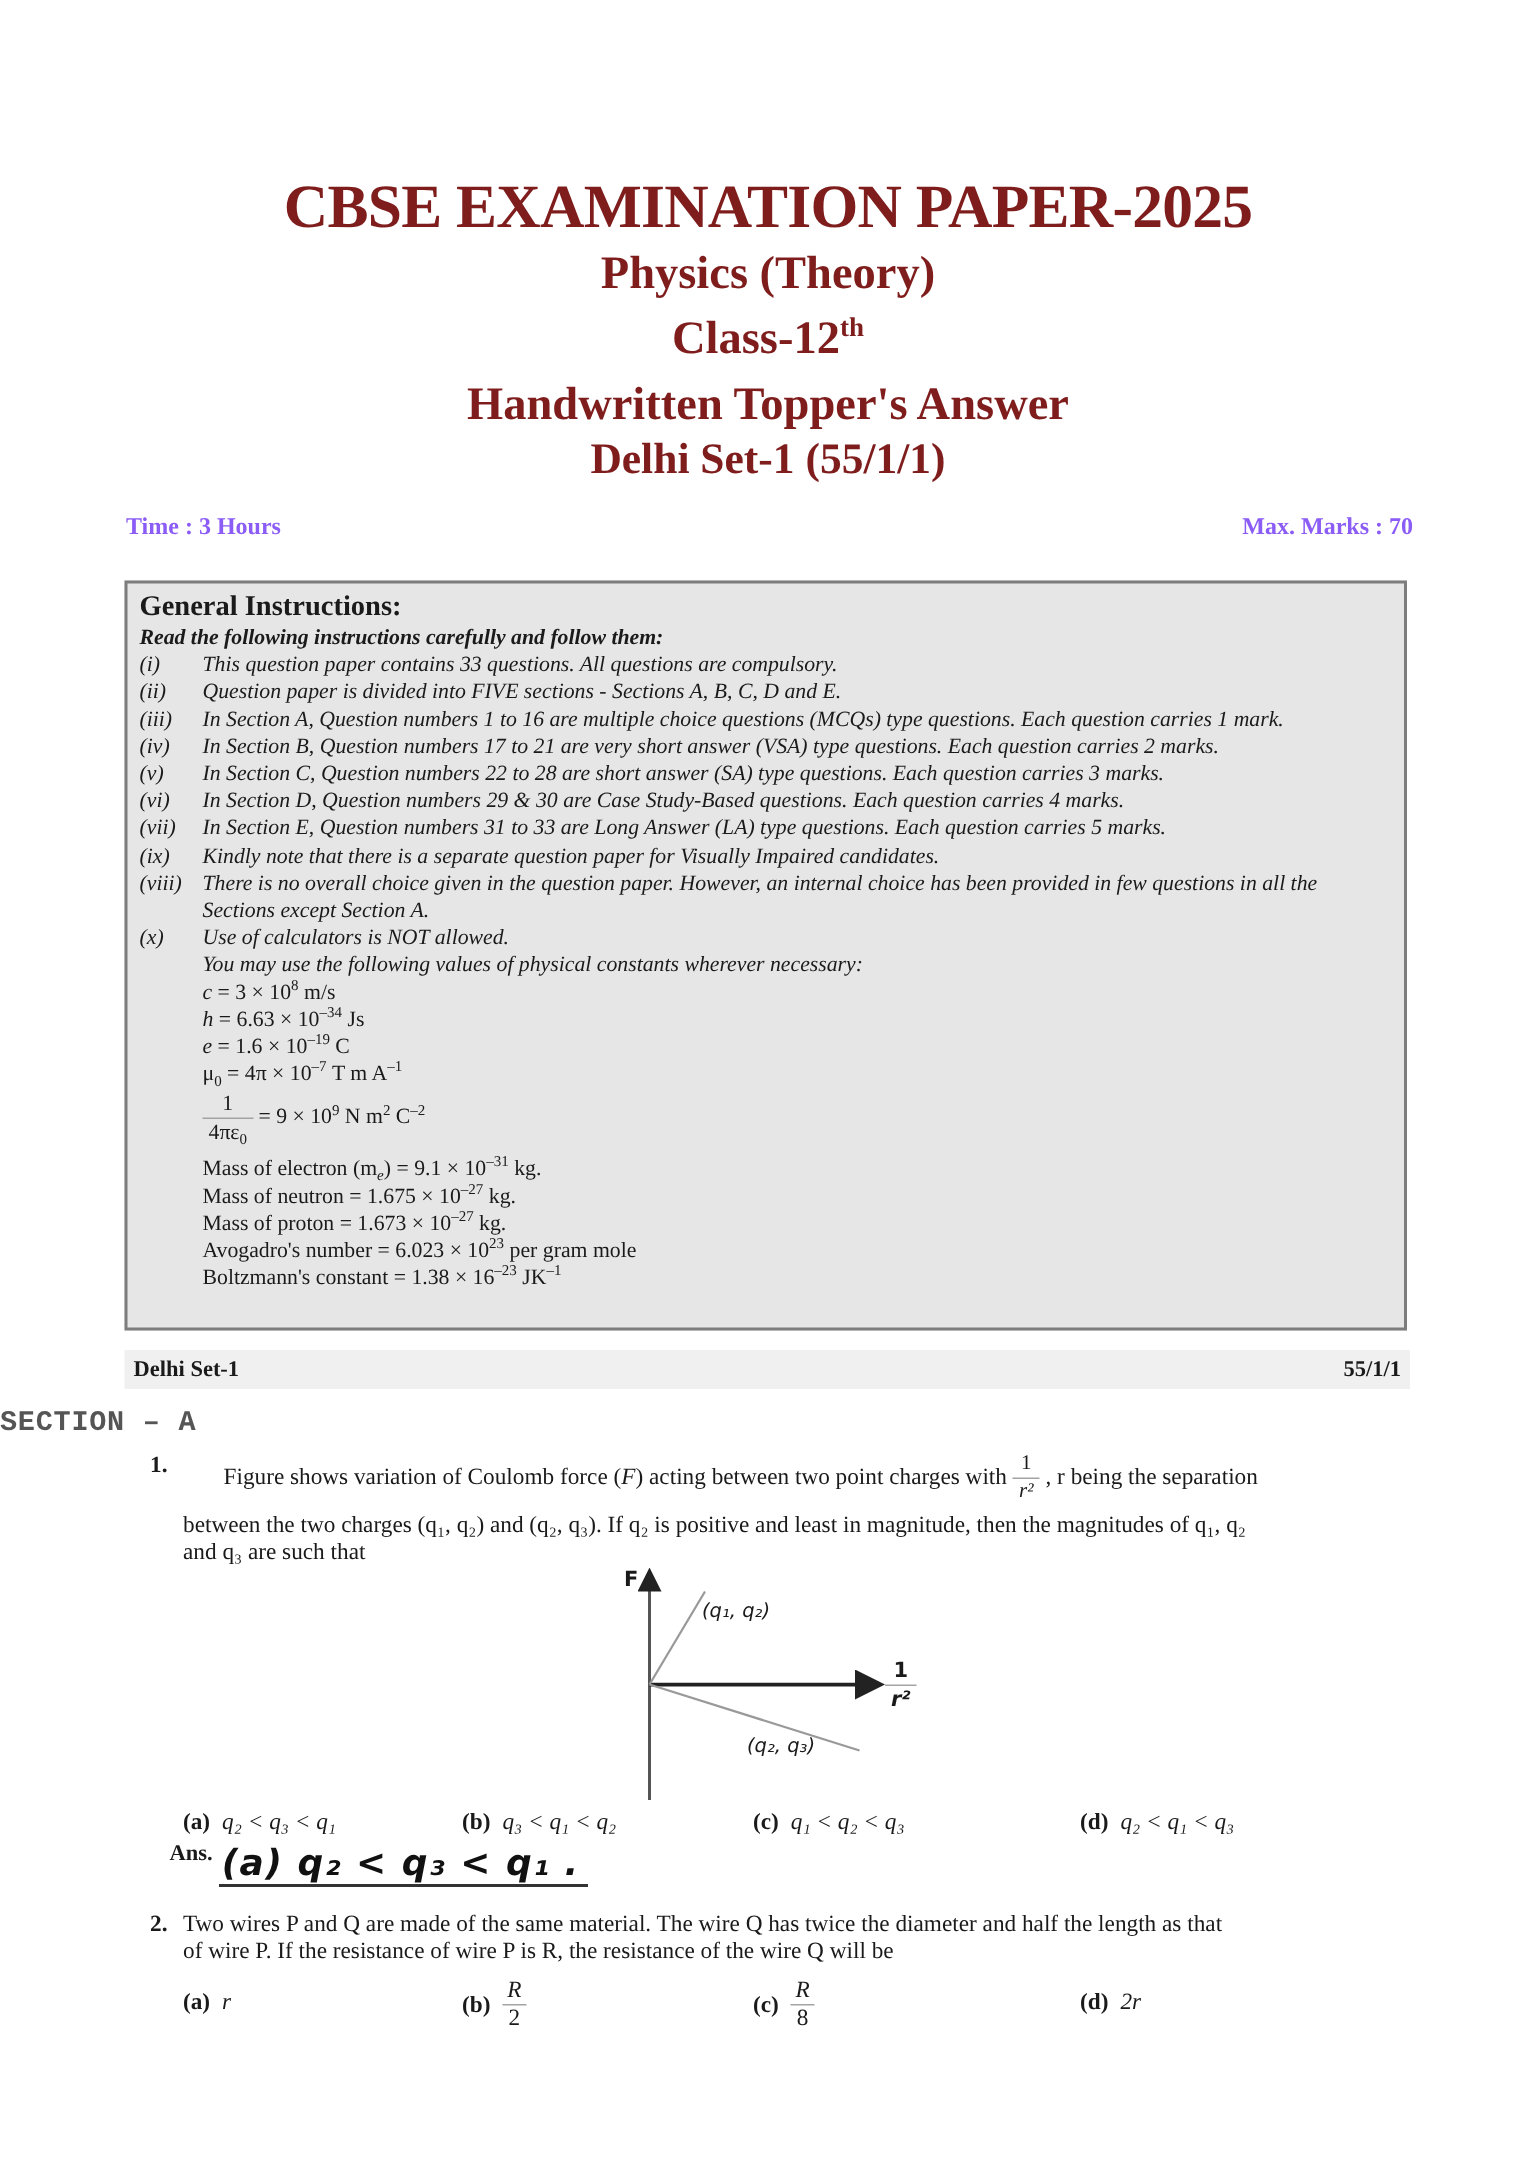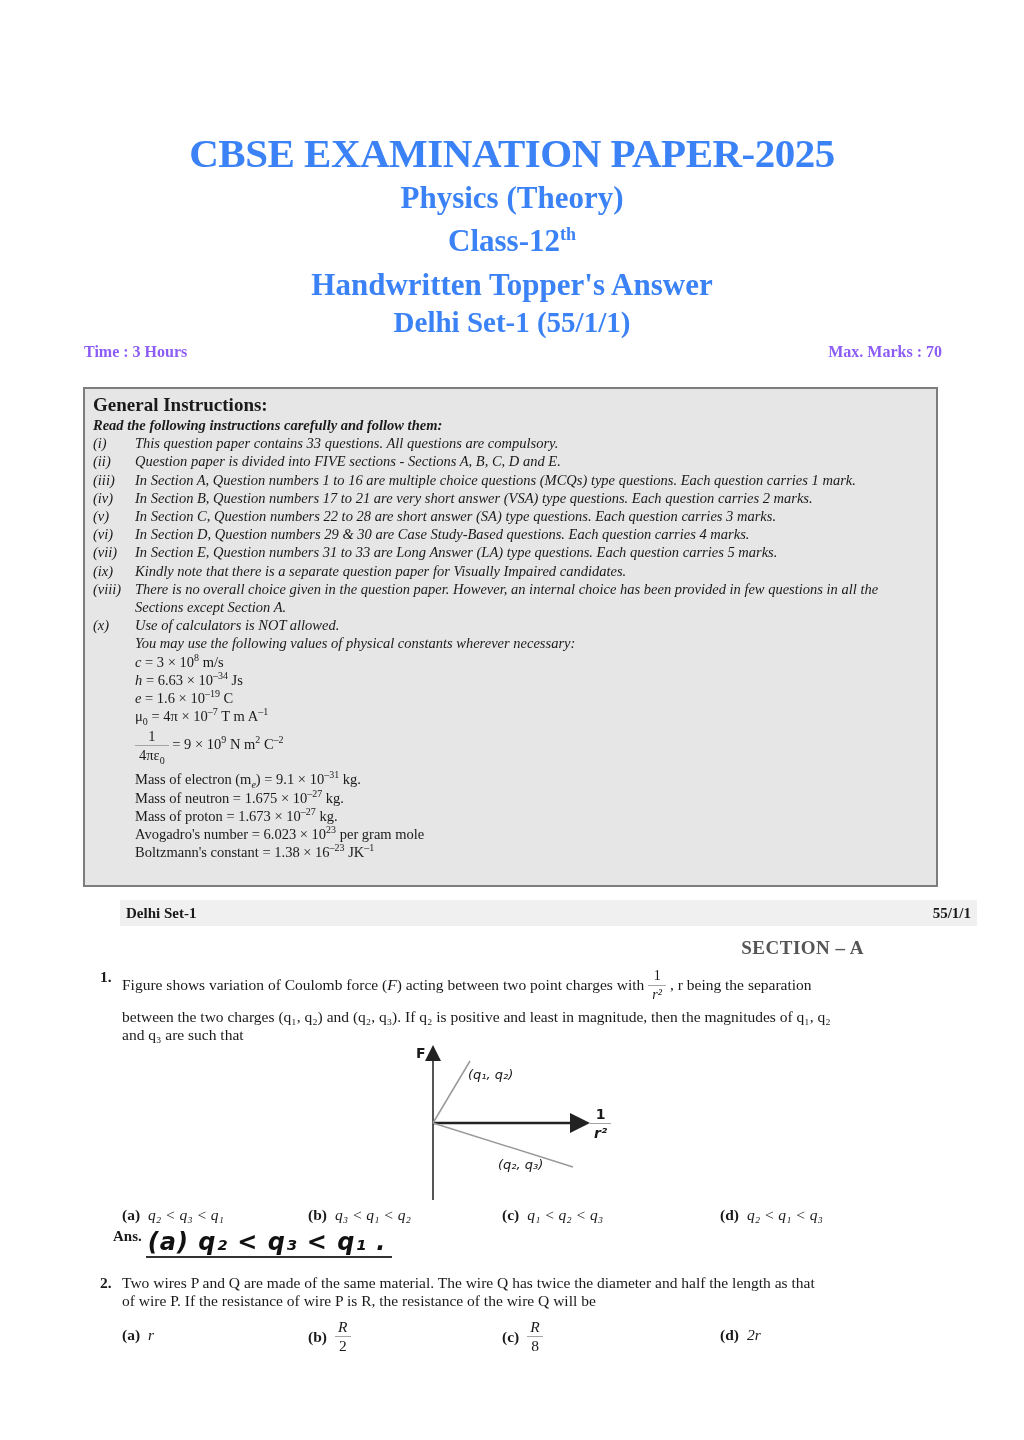--- a/index.html
+++ b/index.html
@@ -1,40 +1,40 @@
 <!DOCTYPE html>
 <html><head>
 <meta charset="utf-8">
 <style>
   html, body { margin: 0; padding: 0; background: #ffffff; }
   body { width: 1024px; height: 1440px; position: relative; overflow: hidden; font-family: "Liberation Serif", "DejaVu Serif", serif; color: #1a1a1a; }
   .page { position: absolute; left: 0; top: 0; width: 1024px; height: 1440px; }
-  .title-block { position: absolute; left: 0; top: 128px; width: 1024px; text-align: center; color: #3b82f6; }
+  .title-block { position: absolute; left: 0; top: 112px; width: 1024px; text-align: center; color: #7f1d1d; }
   .t1 { font-size: 41px; font-weight: bold; line-height: 50px; letter-spacing: -0.5px; }
   .t2 { font-size: 31px; font-weight: bold; line-height: 36px; margin-top: 2px; }
   .t3 { font-size: 31px; font-weight: bold; line-height: 36px; }
   .t3 sup { font-size: 18px; }
   .t4 { font-size: 31px; font-weight: bold; line-height: 40px; margin-top: 6px; }
   .t5 { font-size: 29px; font-weight: bold; line-height: 34px; }
   .meta-row { position: absolute; left: 84px; width: 858px; top: 343px; display: flex; justify-content: space-between; color: #8b5cf6; font-size: 16px; font-weight: bold; }
   .instr-box { position: absolute; left: 83px; top: 387px; width: 855px; height: 500px; background: #e6e6e6; border: 2px solid #7d7d7d; box-sizing: border-box; padding: 5px 8px; font-size: 14.5px; line-height: 18.2px; }
   .instr-heading { font-size: 19px; font-weight: bold; font-family: "Liberation Serif", serif; line-height: 22px; }
   .instr-sub { font-style: italic; font-weight: bold; }
   .instr-item { display: flex; font-style: italic; }
   .instr-num { width: 42px; flex: none; }
   .instr-text { flex: 1; }
   .const-block { margin-left: 42px; font-style: normal; }
   .const-line { font-style: normal; }
   .frac { display: inline-flex; flex-direction: column; align-items: center; vertical-align: middle; line-height: 18px; }
   .frac .num { padding: 0 2px; }
   .frac .den { border-top: 1px solid #a3a3a3; padding: 0 4px; }
   .sup { font-size: 10px; vertical-align: super; line-height: 0; }
   .sub { font-size: 10px; vertical-align: sub; line-height: 0; }
-  .set-bar { position: absolute; left: 83px; top: 900px; width: 857px; height: 26px; background: #f0f0f0; display: flex; justify-content: space-between; align-items: center; padding: 0 6px; box-sizing: border-box; font-weight: bold; font-size: 15px; margin-left: 37px; }
-  .section-title { position: absolute; left: 0; top: 937px; width: 864px; text-align: right; font-family: Liberation Serif, serif; font-weight: bold; font-size: 19px; color: #555; letter-spacing: 0.5px; }
+  .set-bar { position: absolute; left: 83px; top: 900px; width: 857px; height: 26px; background: #f0f0f0; display: flex; justify-content: space-between; align-items: center; padding: 0 6px; box-sizing: border-box; font-weight: bold; font-size: 15px; }
+  .section-title { position: absolute; left: 0; top: 937px; width: 864px; text-align: left; font-family: Liberation Mono, monospace; font-weight: bold; font-size: 19px; color: #555; letter-spacing: 0.5px; }
   .q { position: absolute; left: 100px; width: 842px; font-size: 15.5px; line-height: 18px; }
   .q-num { position: absolute; left: 0; font-weight: bold; }
   .q-body { margin-left: 22px; }
   .opts { position: absolute; left: 122px; width: 820px; font-size: 15.5px; }
   .opt { position: absolute; display: flex; align-items: center; gap: 8px; }
   .opt-label { font-weight: bold; }
   .ans-row { position: absolute; left: 94px; top: 1228px; display: flex; align-items: flex-start; gap: 4px; }
   .ans-label { font-weight: bold; font-size: 15px; margin-left: 19px; }
   .ans-hand { font-family: "DejaVu Sans", sans-serif; font-size: 24px; font-weight: bold; color: #111; border-bottom: 2px solid #333; padding: 0 6px 0 2px; letter-spacing: 1px; font-style: italic; line-height: 28px; }
   .figure { position: absolute; left: 390px; top: 1045px; width: 240px; height: 160px; }
@@ -125,21 +125,21 @@
   <div class="set-bar">
     <span>Delhi Set-1</span>
     <span>55/1/1</span>
   </div>
 
   <div class="section-title">SECTION – A</div>
 
   <div class="q" style="top: 968px;">
     <span class="q-num">1.</span>
     <div class="q-body">
-      <div style="display:flex; align-items:center; height: 34px;">
+      <div style="display:flex; align-items:center; height: 34px; margin-left: 27px;">
         <span>Figure shows variation of Coulomb force (</span>
           <i>F</i>
           <span>) acting between two point charges with</span>
         <span class="frac" style="margin: 0 4px; font-size: 14px;">
             <span class="num">1</span>
             <span class="den" style="font-style: italic;">r²</span>
           </span>
         <span>, r being the separation</span>
       </div>
       <div style="margin-top: 6px;">between the two charges (q₁, q₂) and (q₂, q₃). If q₂ is positive and least in magnitude, then the magnitudes of q₁, q₂</div>

